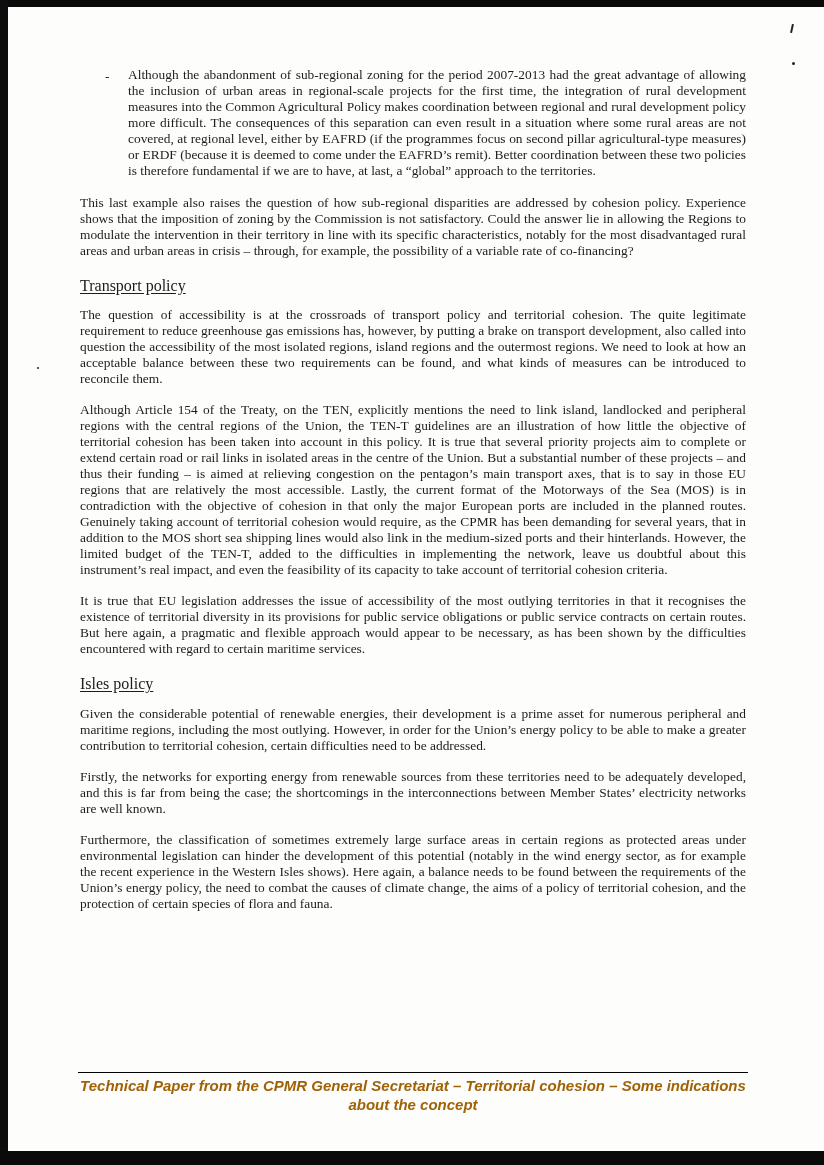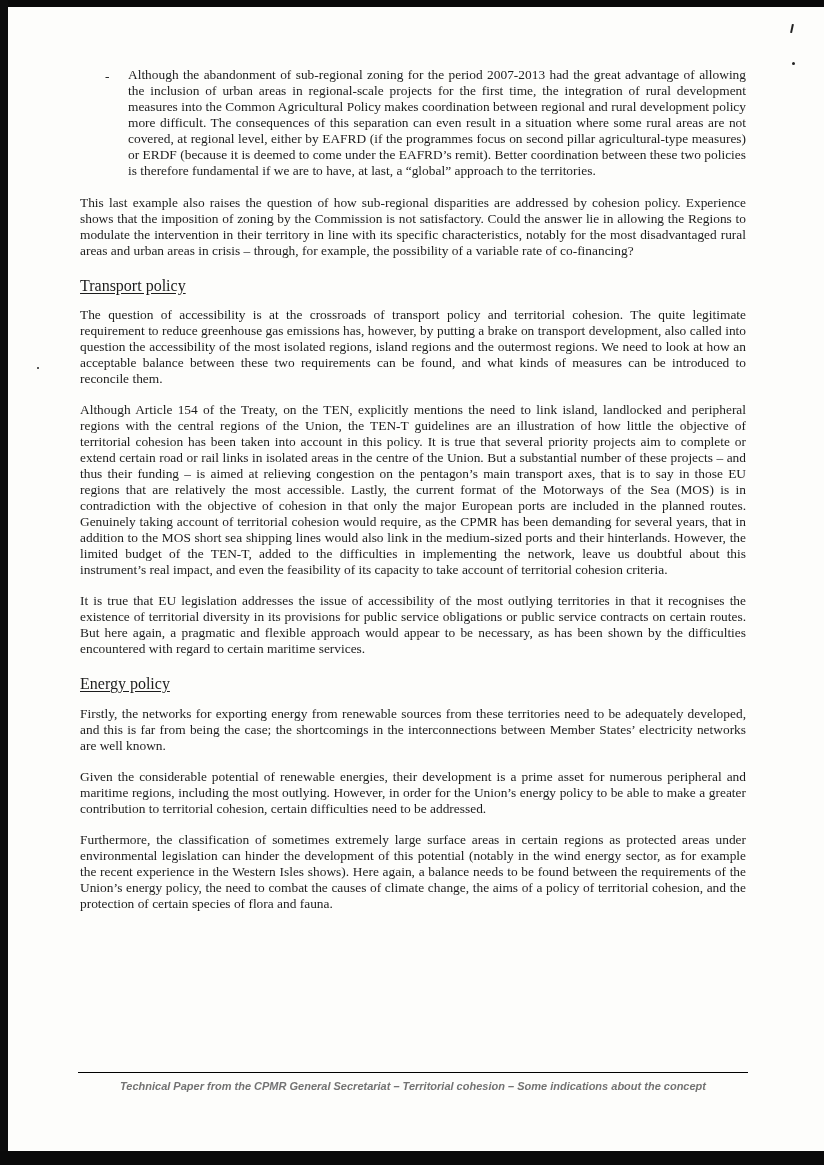--- a/index.html
+++ b/index.html
@@ -82,24 +82,24 @@
   }
   .footer-rule {
     border-top: 1.6px solid #000;
     margin: 0 0 4px 0;
   }
   .footer-text {
     margin: 0;
     font-family: "Liberation Sans", sans-serif;
     font-style: italic;
     font-weight: bold;
-    font-size: 11px;
+    font-size: 15px;
     line-height: 18.5px;
     text-align: center;
-    color: #737373;
+    color: #a16207;
   }
 </style>
 </head>
 <body>
 
 <div class="page">
 
   <div class="edge-top"></div>
   <div class="edge-left"></div>
   <div class="edge-bottom"></div>
@@ -115,24 +115,24 @@
     </div>
 
     <p class="para">This last example also raises the question of how sub-regional disparities are addressed by cohesion policy. Experience shows that the imposition of zoning by the Commission is not satisfactory. Could the answer lie in allowing the Regions to modulate the intervention in their territory in line with its specific characteristics, notably for the most disadvantaged rural areas and urban areas in crisis – through, for example, the possibility of a variable rate of co-financing?</p>
 
     <h2 class="heading">Transport policy</h2>
 
     <p class="para">The question of accessibility is at the crossroads of transport policy and territorial cohesion. The quite legitimate requirement to reduce greenhouse gas emissions has, however, by putting a brake on transport development, also called into question the accessibility of the most isolated regions, island regions and the outermost regions. We need to look at how an acceptable balance between these two requirements can be found, and what kinds of measures can be introduced to reconcile them.</p>
     <p class="para">Although Article 154 of the Treaty, on the TEN, explicitly mentions the need to link island, landlocked and peripheral regions with the central regions of the Union, the TEN-T guidelines are an illustration of how little the objective of territorial cohesion has been taken into account in this policy. It is true that several priority projects aim to complete or extend certain road or rail links in isolated areas in the centre of the Union. But a substantial number of these projects – and thus their funding – is aimed at relieving congestion on the pentagon’s main transport axes, that is to say in those EU regions that are relatively the most accessible. Lastly, the current format of the Motorways of the Sea (MOS) is in contradiction with the objective of cohesion in that only the major European ports are included in the planned routes. Genuinely taking account of territorial cohesion would require, as the CPMR has been demanding for several years, that in addition to the MOS short sea shipping lines would also link in the medium-sized ports and their hinterlands. However, the limited budget of the TEN-T, added to the difficulties in implementing the network, leave us doubtful about this instrument’s real impact, and even the feasibility of its capacity to take account of territorial cohesion criteria.</p>
     <p class="para">It is true that EU legislation addresses the issue of accessibility of the most outlying territories in that it recognises the existence of territorial diversity in its provisions for public service obligations or public service contracts on certain routes. But here again, a pragmatic and flexible approach would appear to be necessary, as has been shown by the difficulties encountered with regard to certain maritime services.</p>
 
-    <h2 class="heading">Energy policy</h2>
+    <h2 class="heading">Isles policy</h2>
 
+    <p class="para">Given the considerable potential of renewable energies, their development is a prime asset for numerous peripheral and maritime regions, including the most outlying. However, in order for the Union’s energy policy to be able to make a greater contribution to territorial cohesion, certain difficulties need to be addressed.</p>
     <p class="para">Firstly, the networks for exporting energy from renewable sources from these territories need to be adequately developed, and this is far from being the case; the shortcomings in the interconnections between Member States’ electricity networks are well known.</p>
-    <p class="para">Given the considerable potential of renewable energies, their development is a prime asset for numerous peripheral and maritime regions, including the most outlying. However, in order for the Union’s energy policy to be able to make a greater contribution to territorial cohesion, certain difficulties need to be addressed.</p>
     <p class="para">Furthermore, the classification of sometimes extremely large surface areas in certain regions as protected areas under environmental legislation can hinder the development of this potential (notably in the wind energy sector, as for example the recent experience in the Western Isles shows). Here again, a balance needs to be found between the requirements of the Union’s energy policy, the need to combat the causes of climate change, the aims of a policy of territorial cohesion, and the protection of certain species of flora and fauna.</p>
 
   </div>
 
   <div class="footer">
     <div class="footer-rule"></div>
     <p class="footer-text">
       <span>Technical Paper from the CPMR General Secretariat – Territorial cohesion – Some indications about the concept</span><br>
     </p>
   </div>

